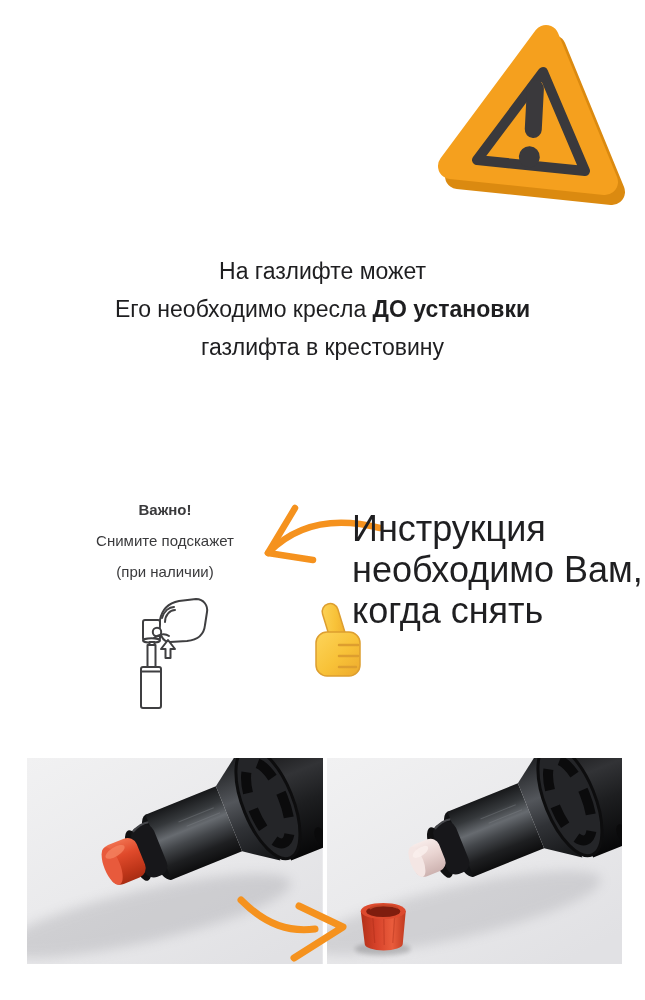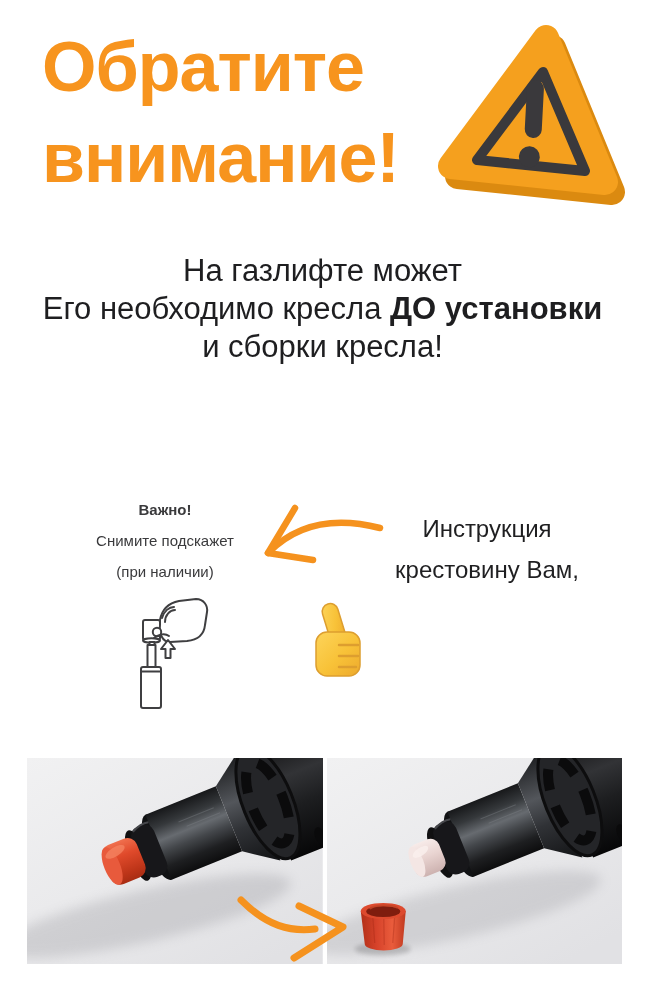--- a/index.html
+++ b/index.html
@@ -13,72 +13,68 @@
   .heading {
     position:absolute; left:42px; top:22px;
     font-size:70px; line-height:91px; font-weight:bold;
     color:#F7941E; letter-spacing:-1px;
   }
   
   .warn-triangle { position:absolute; left:433px; top:20px; width:196px; height:198px; }
   
   .intro {
     position:absolute; left:0; top:252px; width:645px;
-    text-align:center; font-size:31px; line-height:38px; color:#1E1E20;
+    text-align:center; font-size:23px; line-height:38px; color:#1E1E20;
   }
   .intro .b { font-weight:bold;margin-top:20px; }
   
   .important {
     position:absolute; left:45px; top:494px; width:240px;
     text-align:center; font-size:15px; line-height:31px; color:#3A3A3C;
   }
   .important .title { font-weight:bold; }
   .diagram { position:absolute; left:134px; top:598px; width:84px; height:118px; }
   
   .curved-arrow { position:absolute; left:258px; top:498px; width:135px; height:70px; }
   
   .instruction {
     position:absolute; left:352px; top:508px; width:270px;
-    text-align:center; font-size:24px; line-height:41px; color:#1F1F21;
+    text-align:left; font-size:36px; line-height:41px; color:#1F1F21;
     white-space:nowrap;
   }
   .thumbs { position:absolute; left:306px; top:602px; width:64px; height:78px; }
   
   .photos {
     position:absolute; left:27px; top:758px; width:595px; height:206px;
     display:flex; gap:4px; background:#ffffff;
   }
   .photo { flex:1 1 0; min-width:0; overflow:hidden; }
   .photo svg { display:block; width:100%; height:100%; }
   .photo-arrow { position:absolute; left:0; top:0; width:595px; height:206px; pointer-events:none; }
 </style>
 </head>
 <body>
 
 <div class="page">
 
-  <div class="heading">
-    <div>Обратите</div>
-    <div>внимание!</div>
-  </div>
 
   <svg class="warn-triangle" viewBox="0 0 196 198" aria-hidden="true">
     <polygon points="113,18 18,146 172,162" fill="#DB8A10" stroke="#DB8A10" stroke-width="26" stroke-linejoin="round" transform="translate(7,10)"></polygon>
     <polygon points="113,18 18,146 172,162" fill="#F5A01E" stroke="#F5A01E" stroke-width="26" stroke-linejoin="round"></polygon>
     <polygon points="110,52 44,140 152,151" fill="none" stroke="#3A393C" stroke-width="10" stroke-linejoin="round"></polygon>
     <g transform="rotate(3 100 105)" fill="#3A393C">
       <rect x="92" y="60" width="17" height="58" rx="8.5"></rect>
       <circle cx="98" cy="137" r="10.5"></circle>
     </g>
   </svg>
 
   <div class="intro">
     <div>На газлифте может</div>
     <div><span>Его необходимо кресла</span> <span class="b">ДО установки</span></div>
-    <div>и сборки кресла!</div>
+    <div>газлифта в крестовину</div>
   </div>
 
   <div class="important">
     <div class="title">Важно!</div>
     <div>Снимите подскажет</div>
     <div>(при наличии)</div>
   </div>
 
   <svg class="diagram" viewBox="0 0 84 118" aria-hidden="true">
     <g fill="#ffffff" stroke="#3F3F41" stroke-width="2" stroke-linejoin="round" stroke-linecap="round">
@@ -109,21 +105,22 @@
 
   <svg class="curved-arrow" viewBox="0 0 135 70" aria-hidden="true">
     <g fill="none" stroke="#F5921E" stroke-width="6.5" stroke-linecap="round" stroke-linejoin="round">
       <path d="M10,55 Q52,12 122,30"></path>
       <path d="M37,10 L10,55 L55,62"></path>
     </g>
   </svg>
 
   <div class="instruction">
     <div>Инструкция</div>
-    <div>крестовину Вам,</div>
+    <div>необходимо Вам,</div>
+    <div>когда снять</div>
   </div>
 
   <svg class="thumbs" viewBox="0 0 64 78" aria-hidden="true">
     <defs>
       <linearGradient id="ytg" x1="0" y1="0" x2="1" y2="1">
         <stop offset="0" stop-color="#FDD45A"></stop>
           <stop offset="0.55" stop-color="#F8C238"></stop>
           <stop offset="1" stop-color="#EDA92D"></stop>
       </linearGradient>
     </defs>

